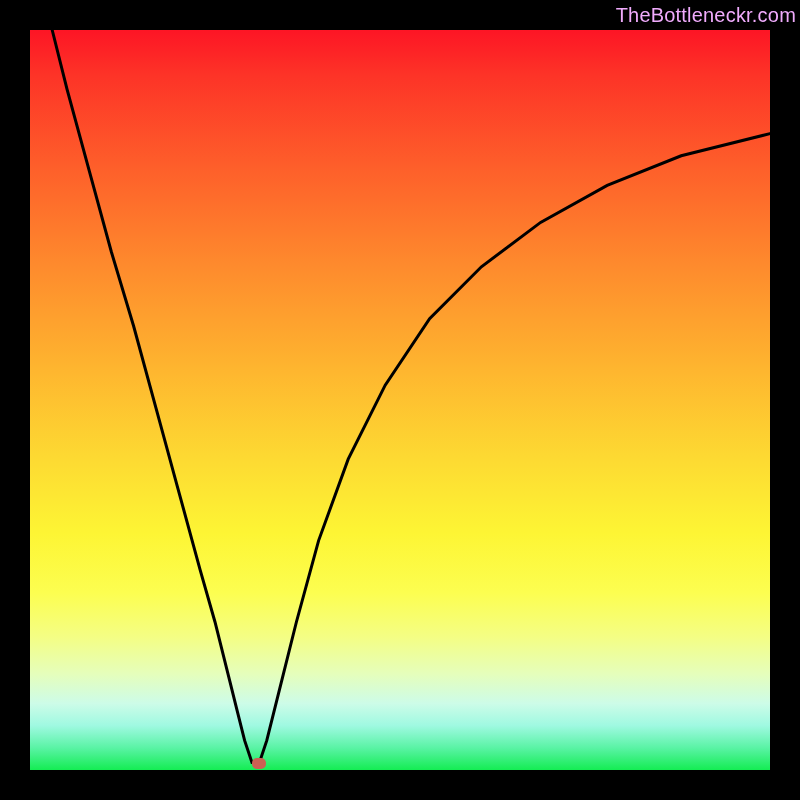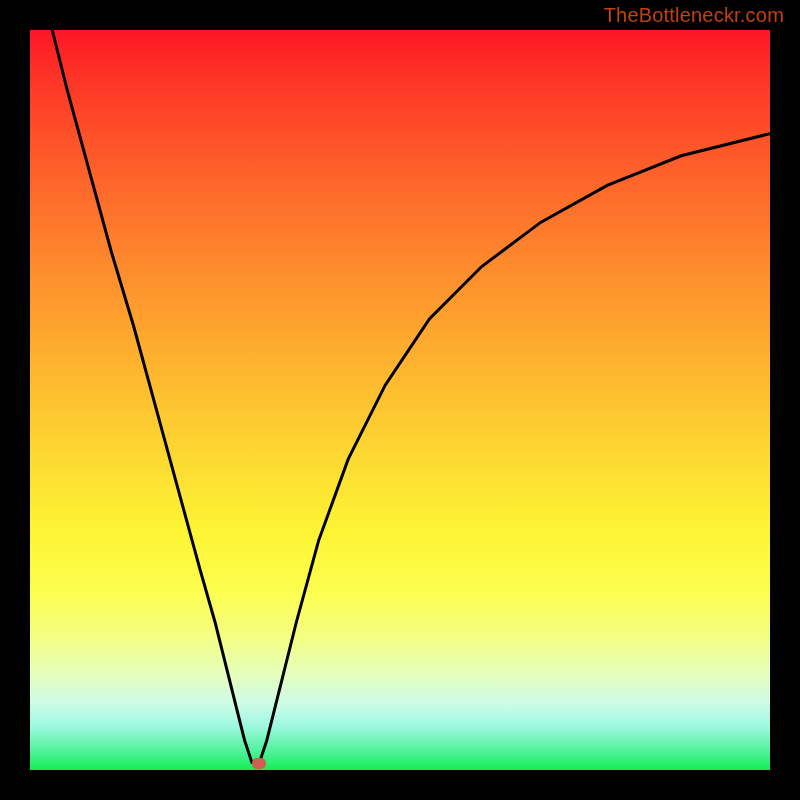--- a/index.html
+++ b/index.html
@@ -40,22 +40,22 @@
       #e5febb 87%,
       #cdfce8 91%,
       #9ff9e1 94%,
       #5af3a5 97%,
       #14ed53 100%
     );
   }
   .watermark {
     position: absolute;
     top: 4px;
-    right: 16px;
-    color: #c2410c;
+    right: 4px;
+    color: #f0abfc;
     font-size: 20px;
     font-weight: 500;
     letter-spacing: 0.2px;
     user-select: none;
   }
   svg.curve {
     position: absolute;
     left: 0;
     top: 0;
     width: 740px;

